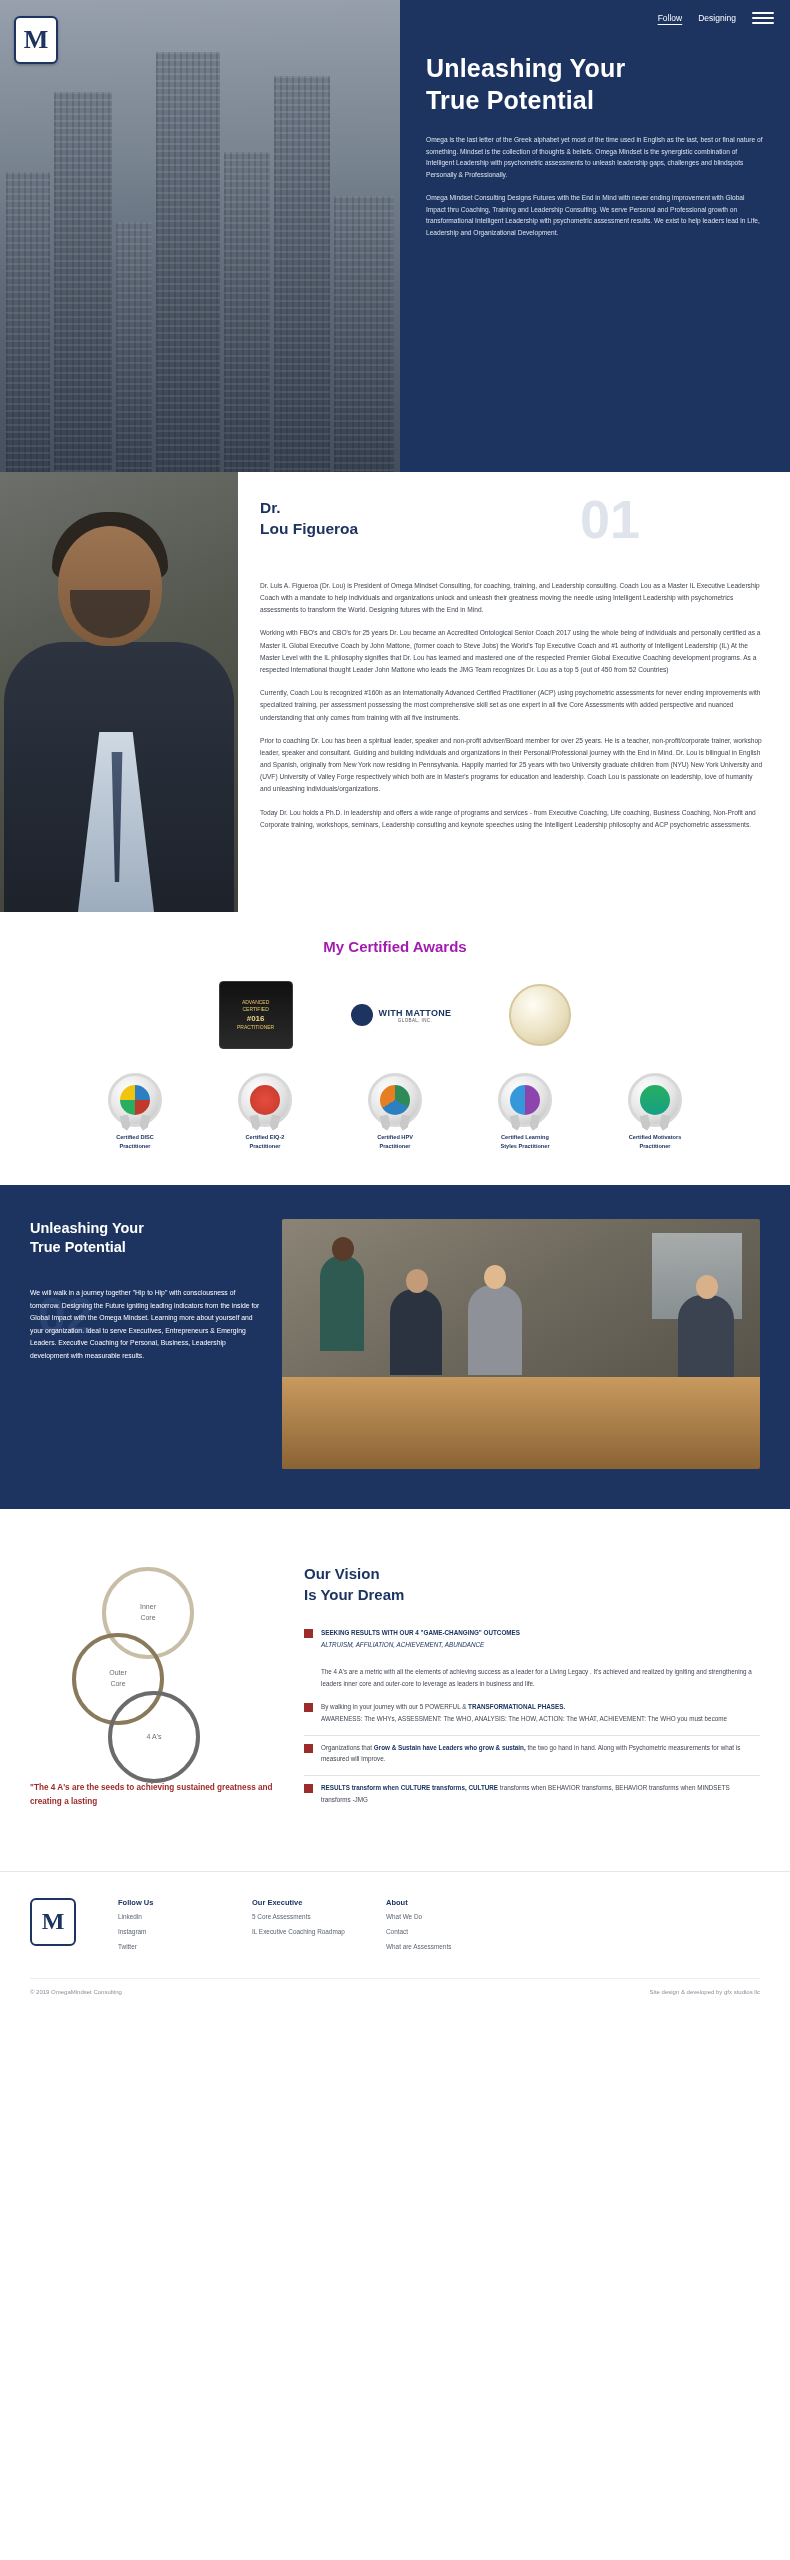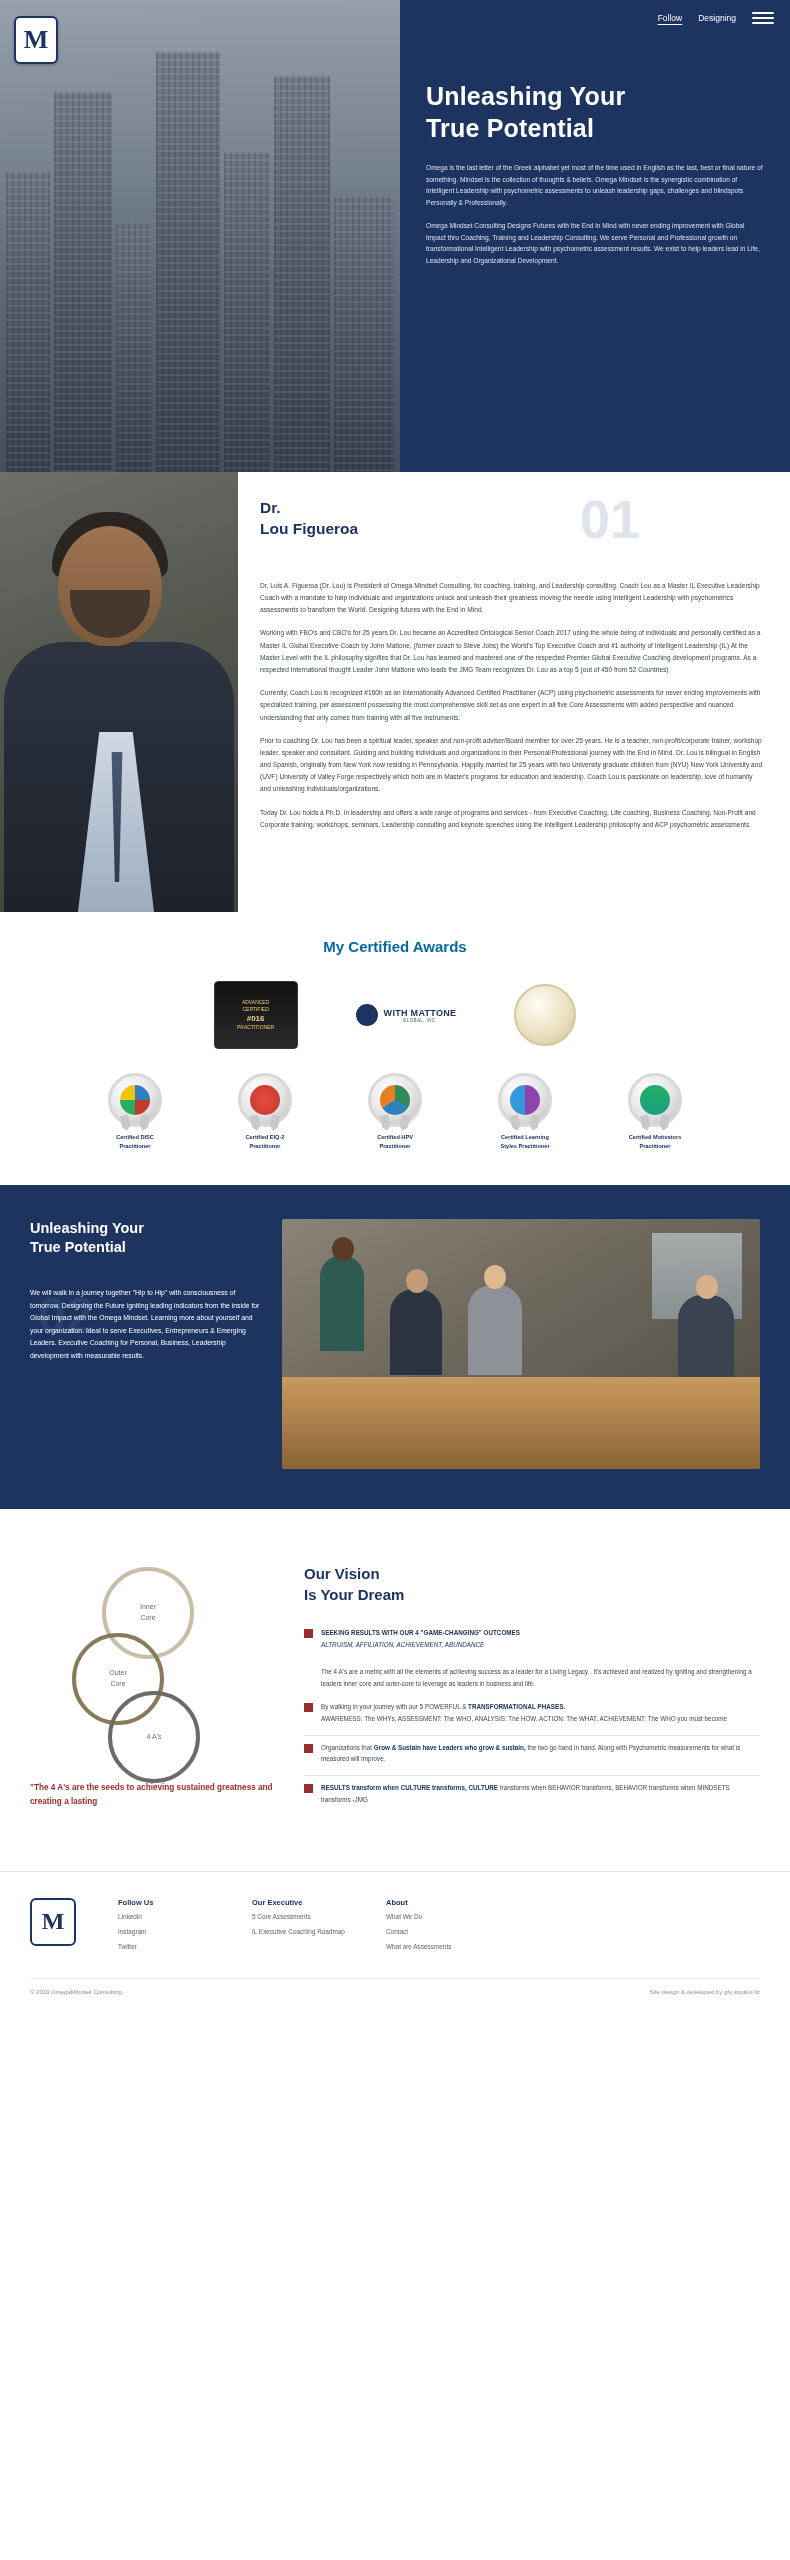--- a/index.html
+++ b/index.html
@@ -43,21 +43,21 @@
     display:flex; align-items:center; justify-content:center;
     box-shadow: 0 1px 3px rgba(0,0,0,.3);
   }
   .logo-badge .omega {
     font-family: "Liberation Serif", serif; font-size: 26px; font-weight: bold;
     color: #1d3461; line-height: 1;
   }
 
   .hero-right {
     width: 390px; background: #1d3461; color: #fff;
-    padding: 80px 26px 26px 26px; position: relative;
+    padding: 52px 26px 26px 26px; position: relative;
   }
   .hero-nav {
     position: absolute; top: 12px; right: 16px;
     display: flex; align-items: center; gap: 16px; font-size: 8.5px;
   }
   .hero-nav a { color:#fff; text-decoration:none; }
   .hero-nav a.active { text-decoration: underline; text-underline-offset: 3px; }
   .burger { display:flex; flex-direction:column; gap:3px; width:22px; cursor:pointer; }
   .burger span { display:block; height:2px; background:#fff; border-radius:1px; }
 
@@ -104,24 +104,24 @@
     font-size: 15.5px; font-weight: bold; color:#1d3461; line-height:1.35; margin-bottom:40px;
   }
   .ghost-num {
     position:absolute; right: 150px; top: 16px; font-size: 54px; font-weight:bold;
     color:#dfe4ec; z-index:0; font-family:"Liberation Sans", sans-serif;
   }
   .bio p { font-size: 6.6px; line-height: 1.85; margin-bottom: 11px; color:#3f4650; position:relative; z-index:1; }
 
   
   .awards { padding: 26px 0 34px; text-align:center; }
-  .awards h2 { font-size: 15px; color:#0369a1; font-weight:bold; margin-bottom: 26px; }
+  .awards h2 { font-size: 15px; color:#a21caf; font-weight:bold; margin-bottom: 26px; }
   .award-row-top { display:flex; justify-content:center; align-items:center; gap: 58px; margin-bottom: 24px; }
   .seal-black {
-    width: 84px; height: 68px; background: linear-gradient(#111,#2a2a2a);
+    width: 74px; height: 68px; background: linear-gradient(#111,#2a2a2a);
     border-radius: 4px; display:flex; flex-direction:column; align-items:center; justify-content:center;
     color:#e8c96a; font-size:5px; line-height:1.4; padding:5px; border:1px solid #3a3a3a;
   }
   .seal-black b { font-size:8px; color:#f0d684; }
   .jmt { display:flex; align-items:center; gap:6px; }
   .jmt .circ { width:22px;height:22px;border-radius:50%;background:#1d3461; }
   .jmt .txt { font-size:9px; font-weight:bold; color:#1d3461; letter-spacing:.3px; }
   .jmt .txt small { display:block; font-size:4.5px; font-weight:normal; color:#555; letter-spacing:.4px;}
   .seal-gold {
     width: 62px; height: 62px; border-radius:50%;

